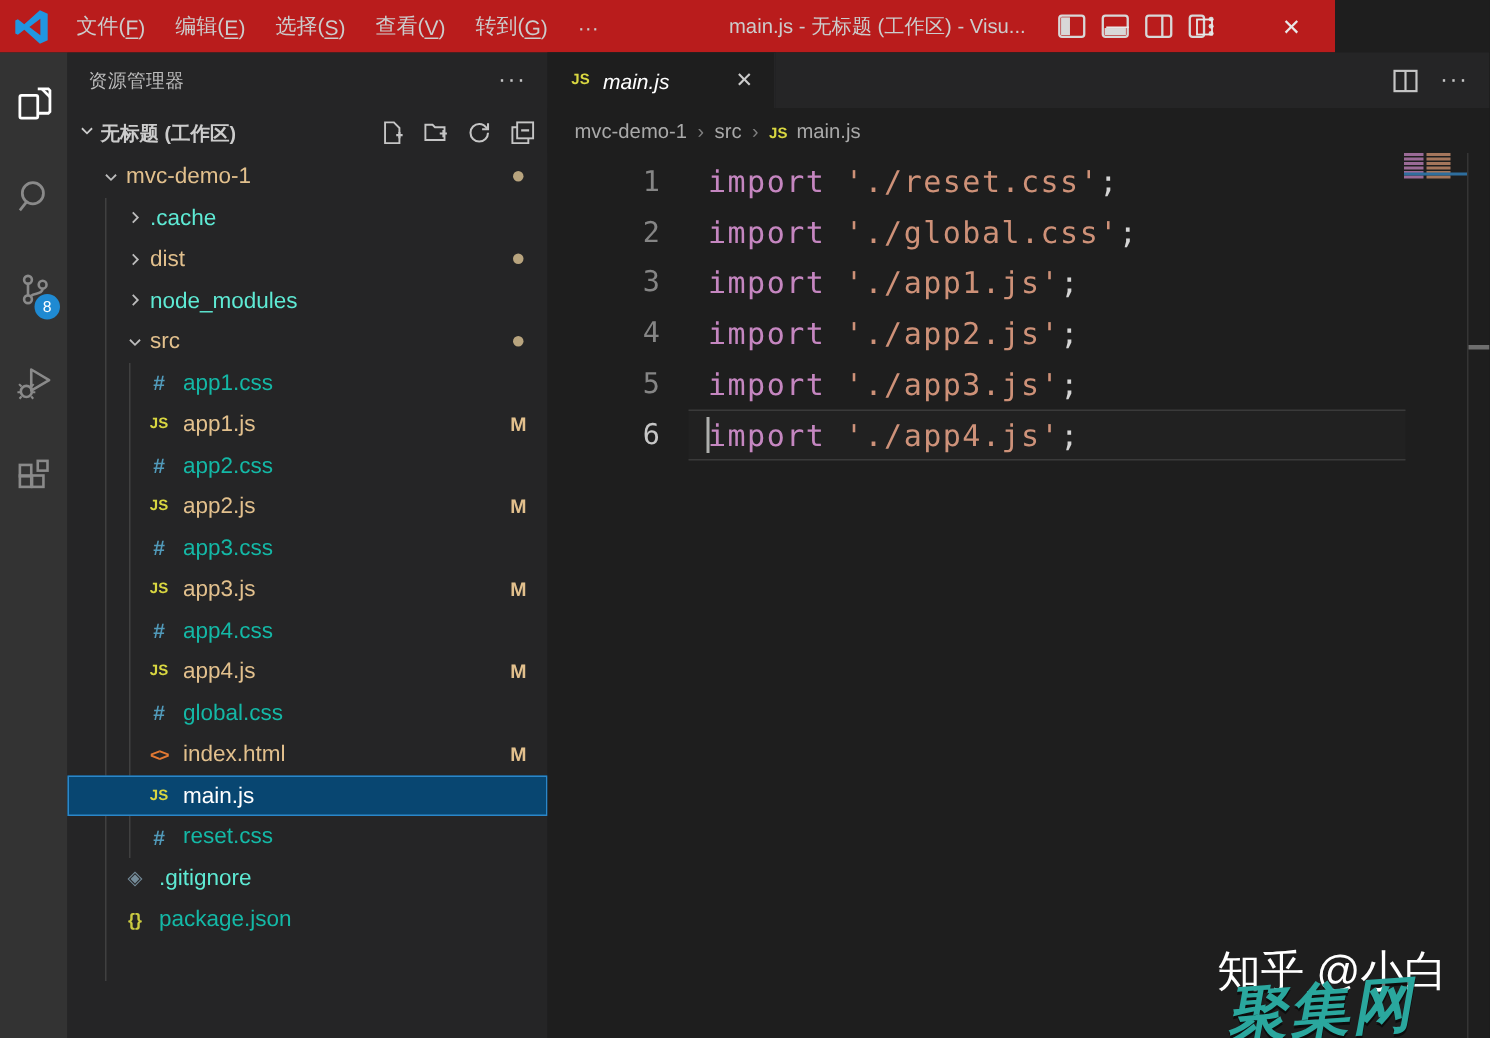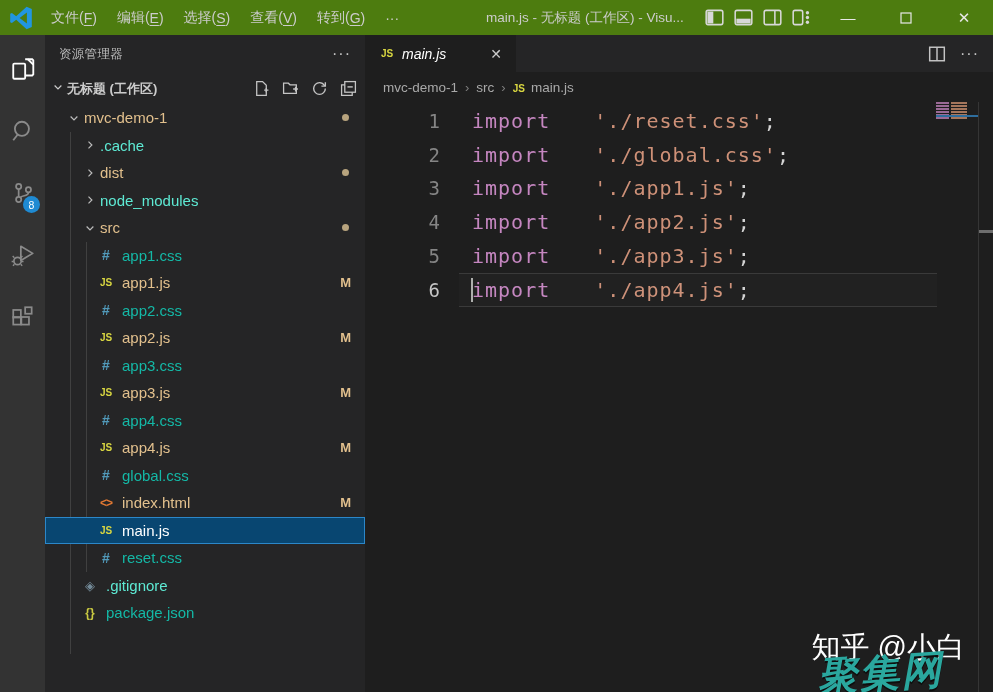--- a/index.html
+++ b/index.html
@@ -1,21 +1,21 @@
 <!DOCTYPE html>
 <html><head>
 <meta charset="utf-8">
 <style>
   * { margin:0; padding:0; box-sizing:border-box; }
   html,body { width:993px; height:692px; overflow:hidden; background:#1e1e1e;
     font-family:"Liberation Sans","DejaVu Sans",sans-serif; -webkit-font-smoothing:antialiased; }
   .window { position:relative; width:993px; height:692px; background:#1e1e1e; }
 
   
-  .titlebar { position:absolute; left:0; top:0; width:993px; height:35px; background:#4d7c0f;
+  .titlebar { position:absolute; left:0; top:0; width:890px; height:35px; background:#b91c1c;
     display:flex; align-items:center; color:#cccccc; font-size:14px; }
   .vscode-logo { width:24px; height:24px; margin:0 8px 0 9px; flex:none; }
   .menu-item { padding:0 10px; height:35px; display:flex; align-items:center; cursor:default; }
   .win-title { position:absolute; left:486px; top:0; height:35px; display:flex; align-items:center;
     color:#cccccc; font-size:13.5px; white-space:nowrap; }
   .layout-icons { position:absolute; left:705px; top:0; height:35px; display:flex; align-items:center; gap:10px; }
   .layout-icons svg { display:block; }
   .win-controls { position:absolute; right:0; top:0; height:35px; display:flex; }
   .win-btn { width:58px; height:35px; display:flex; align-items:center; justify-content:center;
     color:#e8e8e8; font-size:15px; }
@@ -73,21 +73,21 @@
   .breadcrumbs { height:30px; display:flex; align-items:center; padding-left:18px; font-size:13.5px; color:#a9a9a9; background:#1e1e1e; }
   .breadcrumbs .sep { margin:0 7px; color:#7f7f7f; font-size:13px; }
   .breadcrumbs .ficon { font-weight:bold; margin-right:6px; font-size:10px; color:#d9d741; }
 
   .code-area { position:relative; width:628px; height:590px; font-family:"DejaVu Sans Mono",monospace;
     font-size:20px; letter-spacing:1px; }
   .code-line { position:relative; height:33.8px; display:flex; align-items:center; }
   .gutter { width:75px; flex:none; text-align:right; color:#858585; font-size:19px; letter-spacing:0; }
   .code-text { padding-left:32px; white-space:pre; }
   .tok-k { color:#c586c0; }
-  .tok-s { color:#ce9178;margin-left:31px; }
+  .tok-s { color:#ce9178; }
   .tok-p { color:#d4d4d4; }
   .code-line.current .gutter { color:#c6c6c6; }
   .current-box { position:absolute; left:94px; top:0; width:478px; height:33.8px;
     border-top:1px solid #3a3a3a; border-bottom:1px solid #3a3a3a; background:rgba(255,255,255,0.015); pointer-events:none; }
   .cursor { position:absolute; left:106px; top:5px; width:2px; height:24px; background:#aeafad; }
 
   .minimap { position:absolute; left:571px; top:0; width:42px; height:17px; cursor:pointer; }
   .mm-row { height:2px; margin-bottom:1px; display:flex; gap:2px; }
   .mm-k { background:#9a6a96; height:2px; }
   .mm-s { background:#a5765c; height:2px; }

